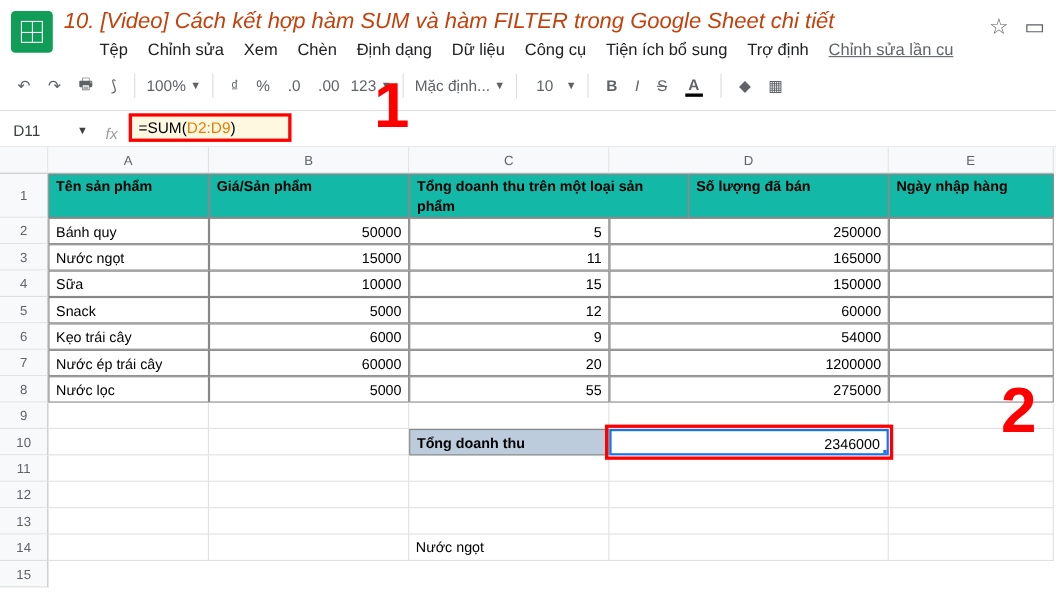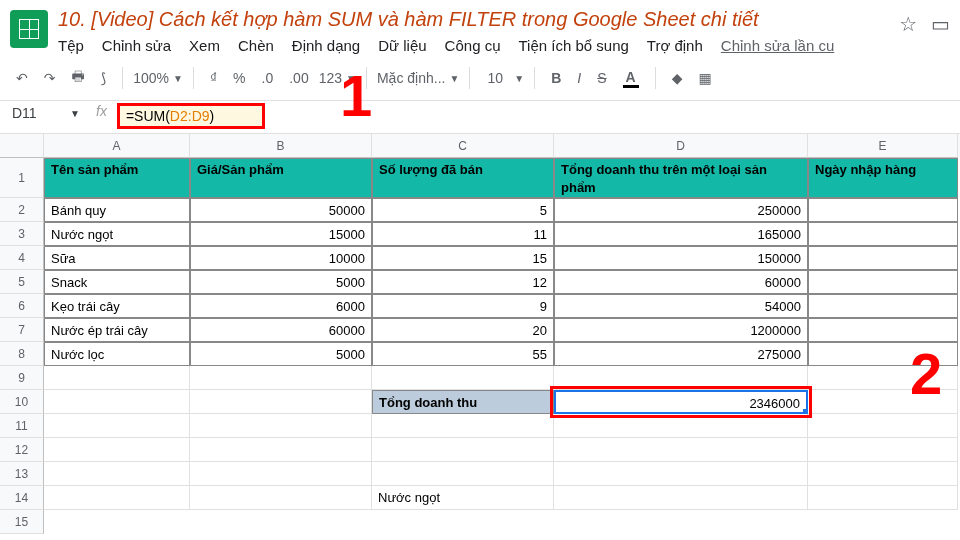--- a/index.html
+++ b/index.html
@@ -4,33 +4,33 @@
 <style>
   * { box-sizing: border-box; margin: 0; padding: 0; font-family: Arial, sans-serif; }
   body { background: #fff; width: 960px; height: 540px; overflow: hidden; position: relative; }
   
   .header { display: flex; align-items: flex-start; padding: 6px 10px 0 10px; }
   .logo { width: 38px; height: 38px; background: #0f9d58; border-radius: 4px; display: flex; align-items: center; justify-content: center; margin-right: 10px; margin-top: 4px; }
   .logo-inner { width: 20px; height: 20px; background: #fff; display: grid; grid-template-columns: 1fr 1fr; grid-template-rows: 1fr 1fr; gap: 1px; padding: 1px; }
   .logo-cell { background: #0f9d58; }
   .title-area { flex: 1; }
   .doc-title { font-size: 20px; color: #c2410c; padding: 2px 0 4px 0; font-style: italic; }
-  .menubar { display: flex; gap: 18px; font-size: 15px; color: #202124; padding: 2px 0; }
+  .menubar { display: flex; gap: 18px; font-size: 15px; color: #202124; padding: 2px 0; justify-content: center; }
   .menubar span { cursor: pointer; }
   .header-icons { display: flex; gap: 14px; align-items: center; padding-top: 6px; color: #5f6368; font-size: 20px; }
   .edit-link { text-decoration: underline; color: #5f6368; font-size: 15px; white-space: nowrap; }
   
   .toolbar { display: flex; align-items: center; gap: 4px; padding: 6px 10px; border-bottom: 1px solid #e0e0e0; font-size: 14px; color: #5f6368; }
   .tb-sep { width: 1px; height: 22px; background: #dadce0; margin: 0 6px; }
   .tb-btn { padding: 4px 6px; cursor: pointer; display: inline-flex; align-items: center; }
   .tb-dropdown { display: inline-flex; align-items: center; gap: 4px; }
   .dd-arrow { font-size: 10px; }
   .underline-a { border-bottom: 3px solid #000; padding: 0 3px; font-weight: bold; }
   
-  .namebox-row { display: flex; align-items: flex-start; padding: 2px 0 4px 6px; border-bottom: 1px solid #e0e0e0; font-size: 14px; }
+  .namebox-row { display: flex; align-items: flex-end; padding: 2px 0 4px 6px; border-bottom: 1px solid #e0e0e0; font-size: 14px; }
   .namebox { width: 80px; padding: 2px 6px; color: #3c4043; display: flex; align-items: center; justify-content: space-between; }
   .fx { font-style: italic; color: #9e9e9e; padding: 0 10px; }
   .formula-input { border: 3px solid #ff0000; padding: 2px 6px; background: #fff8e1; font-size: 14px; width: 148px; }
   .formula-input .range { color: #e67c00; }
   
   .sheet { display: flex; }
   .row-headers { display: flex; flex-direction: column; }
   .col-headers { display: flex; background: #f8f9fa; }
   .corner { width: 44px; height: 24px; background: #f8f9fa; border-right: 1px solid #e0e0e0; border-bottom: 1px solid #c0c0c0; }
   .col-h { border-right: 1px solid #e0e0e0; border-bottom: 1px solid #c0c0c0; text-align: center; font-size: 12px; color: #5f6368; line-height: 24px; height: 24px; background: #f8f9fa; }
@@ -173,22 +173,22 @@
       <div class="row-h">11</div>
       <div class="row-h">12</div>
       <div class="row-h">13</div>
       <div class="row-h">14</div>
       <div class="row-h">15</div>
     </div>
   <div class="grid-body" id="grid-body">
       <div class="row row-tall">
         <div class="cell col-A hdr-cell">Tên sản phẩm</div>
         <div class="cell col-B hdr-cell">Giá/Sản phẩm</div>
+        <div class="cell col-D hdr-cell">Tổng doanh thu trên một loại sản phẩm</div>
         <div class="cell col-C hdr-cell">Số lượng đã bán</div>
-        <div class="cell col-D hdr-cell">Tổng doanh thu trên một loại sản phẩm</div>
         <div class="cell col-E hdr-cell">Ngày nhập hàng</div>
       </div>
       <div class="row">
         <div class="cell col-A data-cell">Bánh quy</div>
         <div class="cell col-B data-cell num">50000</div>
         <div class="cell col-C data-cell num">5</div>
         <div class="cell col-D data-cell num">250000</div>
         <div class="cell col-E data-cell"></div>
       </div>
       <div class="row">

